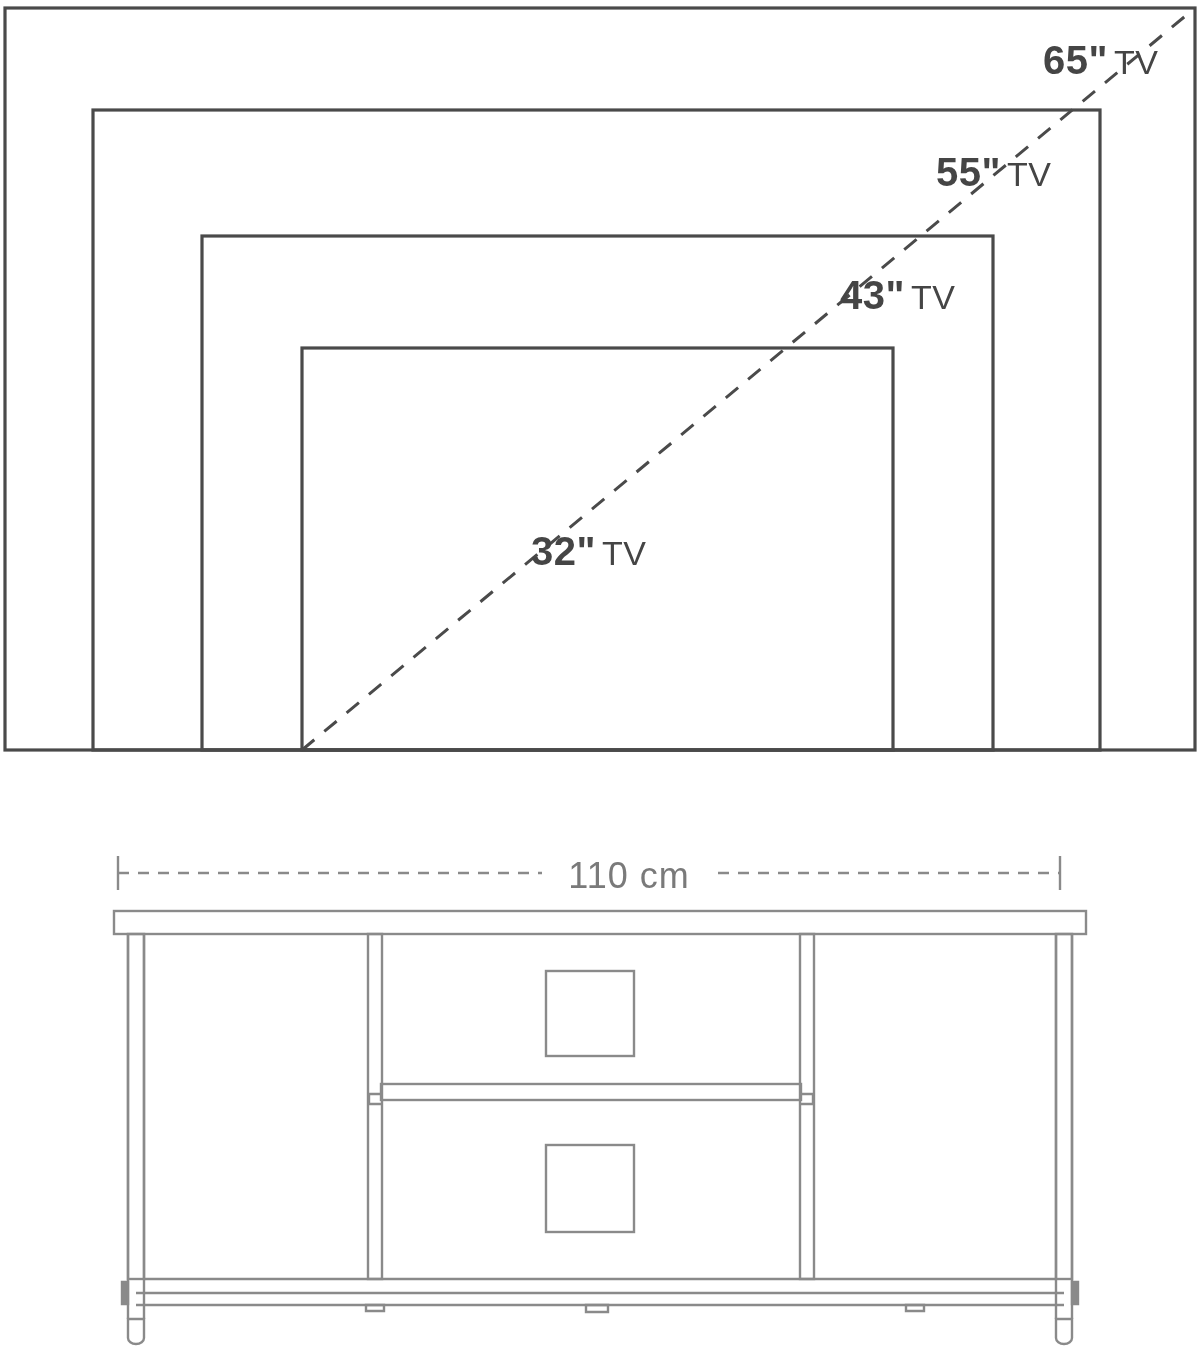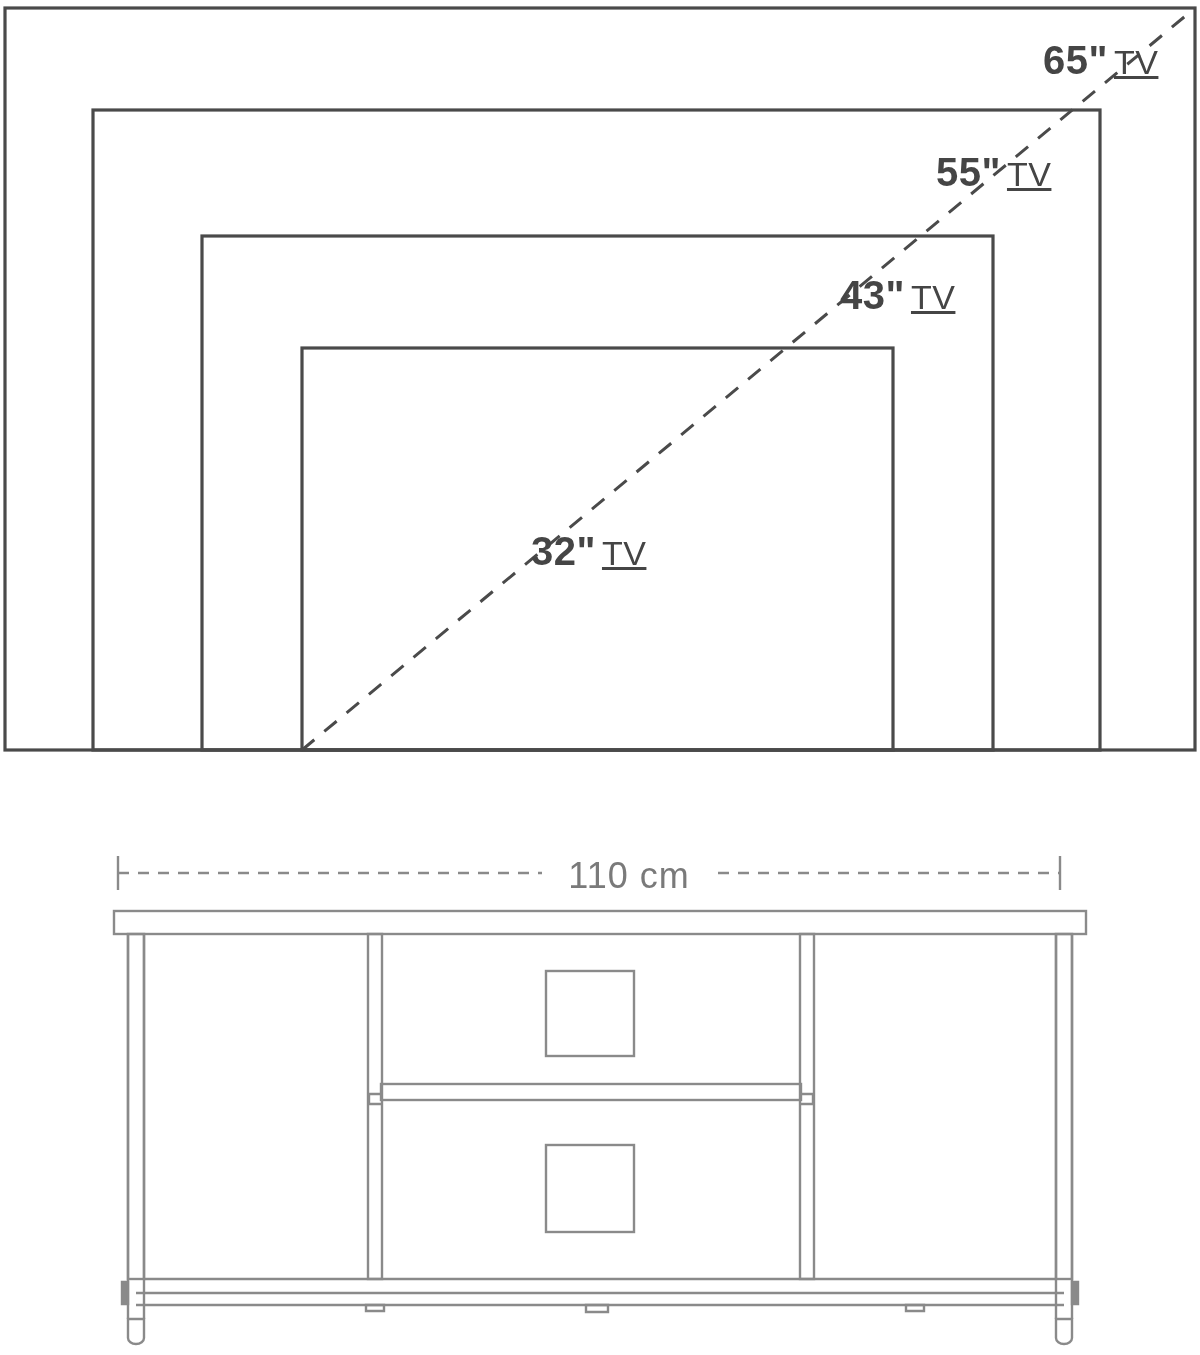--- a/index.html
+++ b/index.html
@@ -36,21 +36,20 @@
     letter-spacing: 0.5px;
   }
   .tv-label .size {
     font-size: 40px;
     font-weight: 700;
   }
   .tv-label .unit {
     font-size: 34px;
     font-weight: 400;
     margin-left: 6px;
-    text-decoration: underline;
   }
   .dim-label {
     position: absolute;
     color: #7a7a7a;
     font-size: 36px;
     font-weight: 400;
     letter-spacing: 1px;
     background: #ffffff;
     padding: 0 18px;
     white-space: nowrap;

